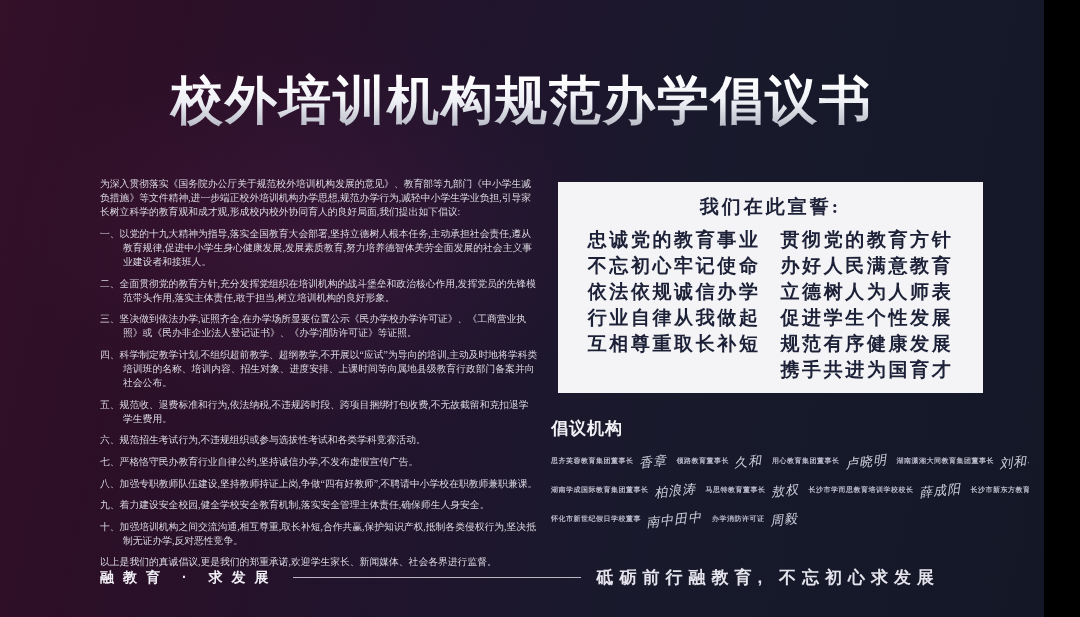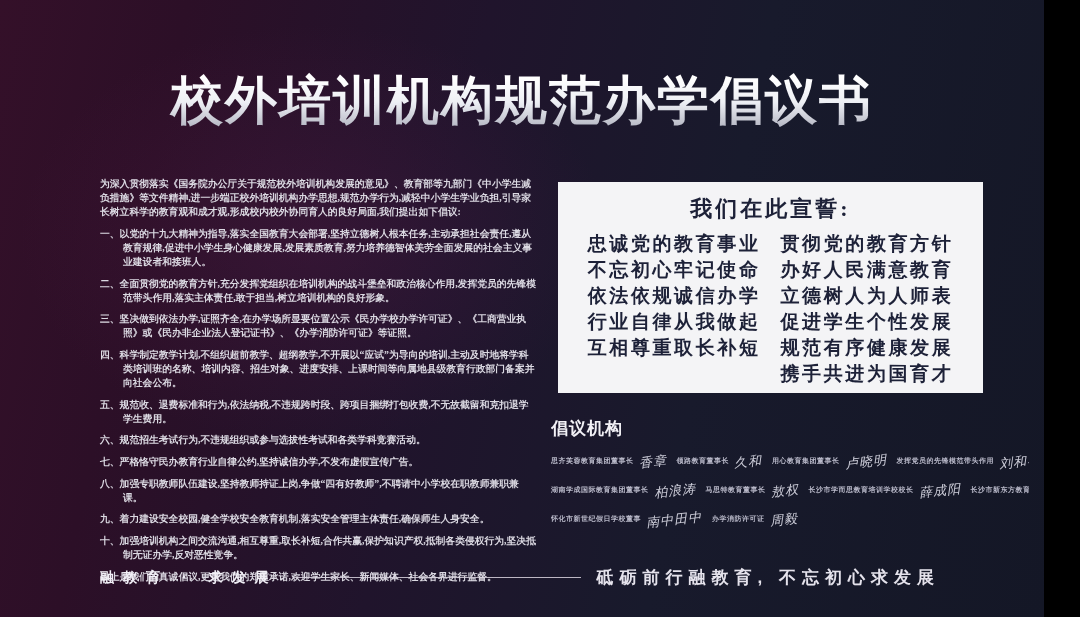--- a/index.html
+++ b/index.html
@@ -12,31 +12,31 @@
   }
   .title{
     position:absolute;top:66px;left:0;right:0;margin:0;text-align:center;
     font-size:52px;font-weight:900;letter-spacing:2px;
     background:linear-gradient(180deg,#ffffff 18%,#eceef4 52%,#9b9dad 100%);
     -webkit-background-clip:text;background-clip:text;color:transparent;
     text-shadow:0 0 1px rgba(255,255,255,0.08);
   }
   .body-col{
     position:absolute;left:100px;top:177px;width:438px;
-    color:#dbd9e2;font-size:9.8px;line-height:1.44;font-weight:700;
+    color:#dbd9e2;font-size:9.8px;line-height:1.44;font-weight:400;
   }
   .body-col p{margin:0 0 7.5px 0;}
   .body-col .item{padding-left:23px;text-indent:-23px;}
   .body-col .closing{margin-top:3px;}
   .pledge{
     position:absolute;left:558px;top:182px;width:425px;height:211px;
     background:#f4f4f6;color:#1d2138;box-sizing:border-box;
   }
   .pledge-heading{
-    text-align:center;margin-top:12px;font-size:22px;font-weight:800;letter-spacing:3px;
+    text-align:center;margin-top:12px;font-size:19px;font-weight:800;letter-spacing:3px;
   }
   .pledge-cols{display:flex;justify-content:center;gap:20px;margin-top:7px;}
   .pledge-line{
     font-size:19px;font-weight:800;letter-spacing:2.6px;line-height:26px;white-space:nowrap;
   }
   .sponsors{position:absolute;left:551px;top:417px;width:478px;overflow:hidden;}
   .sponsors-heading{
     color:#f2f1f6;font-size:17px;font-weight:800;letter-spacing:1px;margin:0 0 9px 0;
   }
   .sp-row{display:flex;align-items:center;white-space:nowrap;margin-bottom:5px;height:24px;}
@@ -104,21 +104,21 @@
 
   <div class="sponsors">
     <div class="sponsors-heading">倡议机构</div>
     <div class="sp-row">
       <span class="sp-label">思齐芙蓉教育集团董事长</span>
       <span class="sp-sig">香章</span>
       <span class="sp-label">领路教育董事长</span>
       <span class="sp-sig">久和</span>
       <span class="sp-label">用心教育集团董事长</span>
       <span class="sp-sig">卢晓明</span>
-      <span class="sp-label">发挥党员的先锋模范带头作用</span>
+      <span class="sp-label">湖南潇湘大同教育集团董事长</span>
       <span class="sp-sig">刘和春</span>
     </div>
     <div class="sp-row">
       <span class="sp-label">湖南学成国际教育集团董事长</span>
       <span class="sp-sig">柏浪涛</span>
       <span class="sp-label">马思特教育董事长</span>
       <span class="sp-sig">敖权</span>
       <span class="sp-label">长沙市学而思教育培训学校校长</span>
       <span class="sp-sig">薛成阳</span>
       <span class="sp-label">长沙市新东方教育培训机构校长</span>

